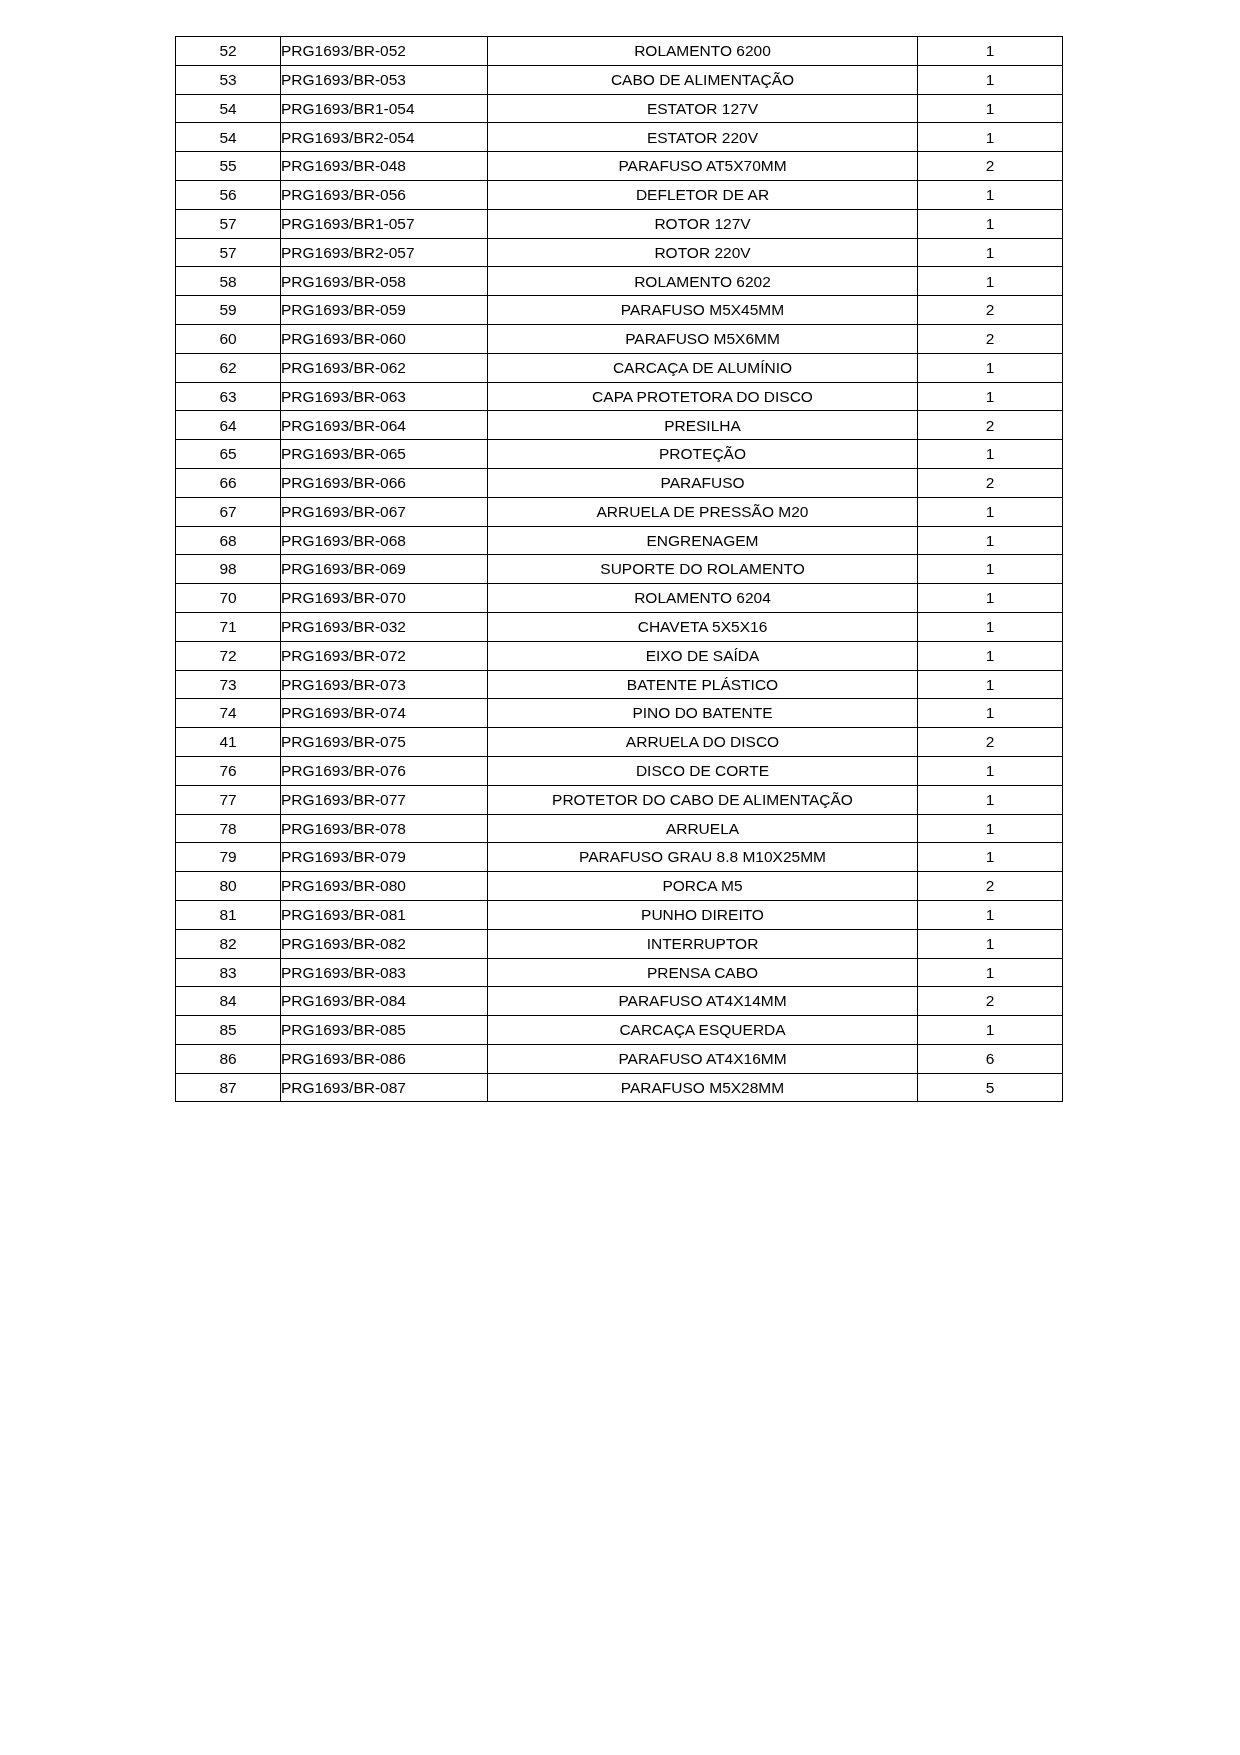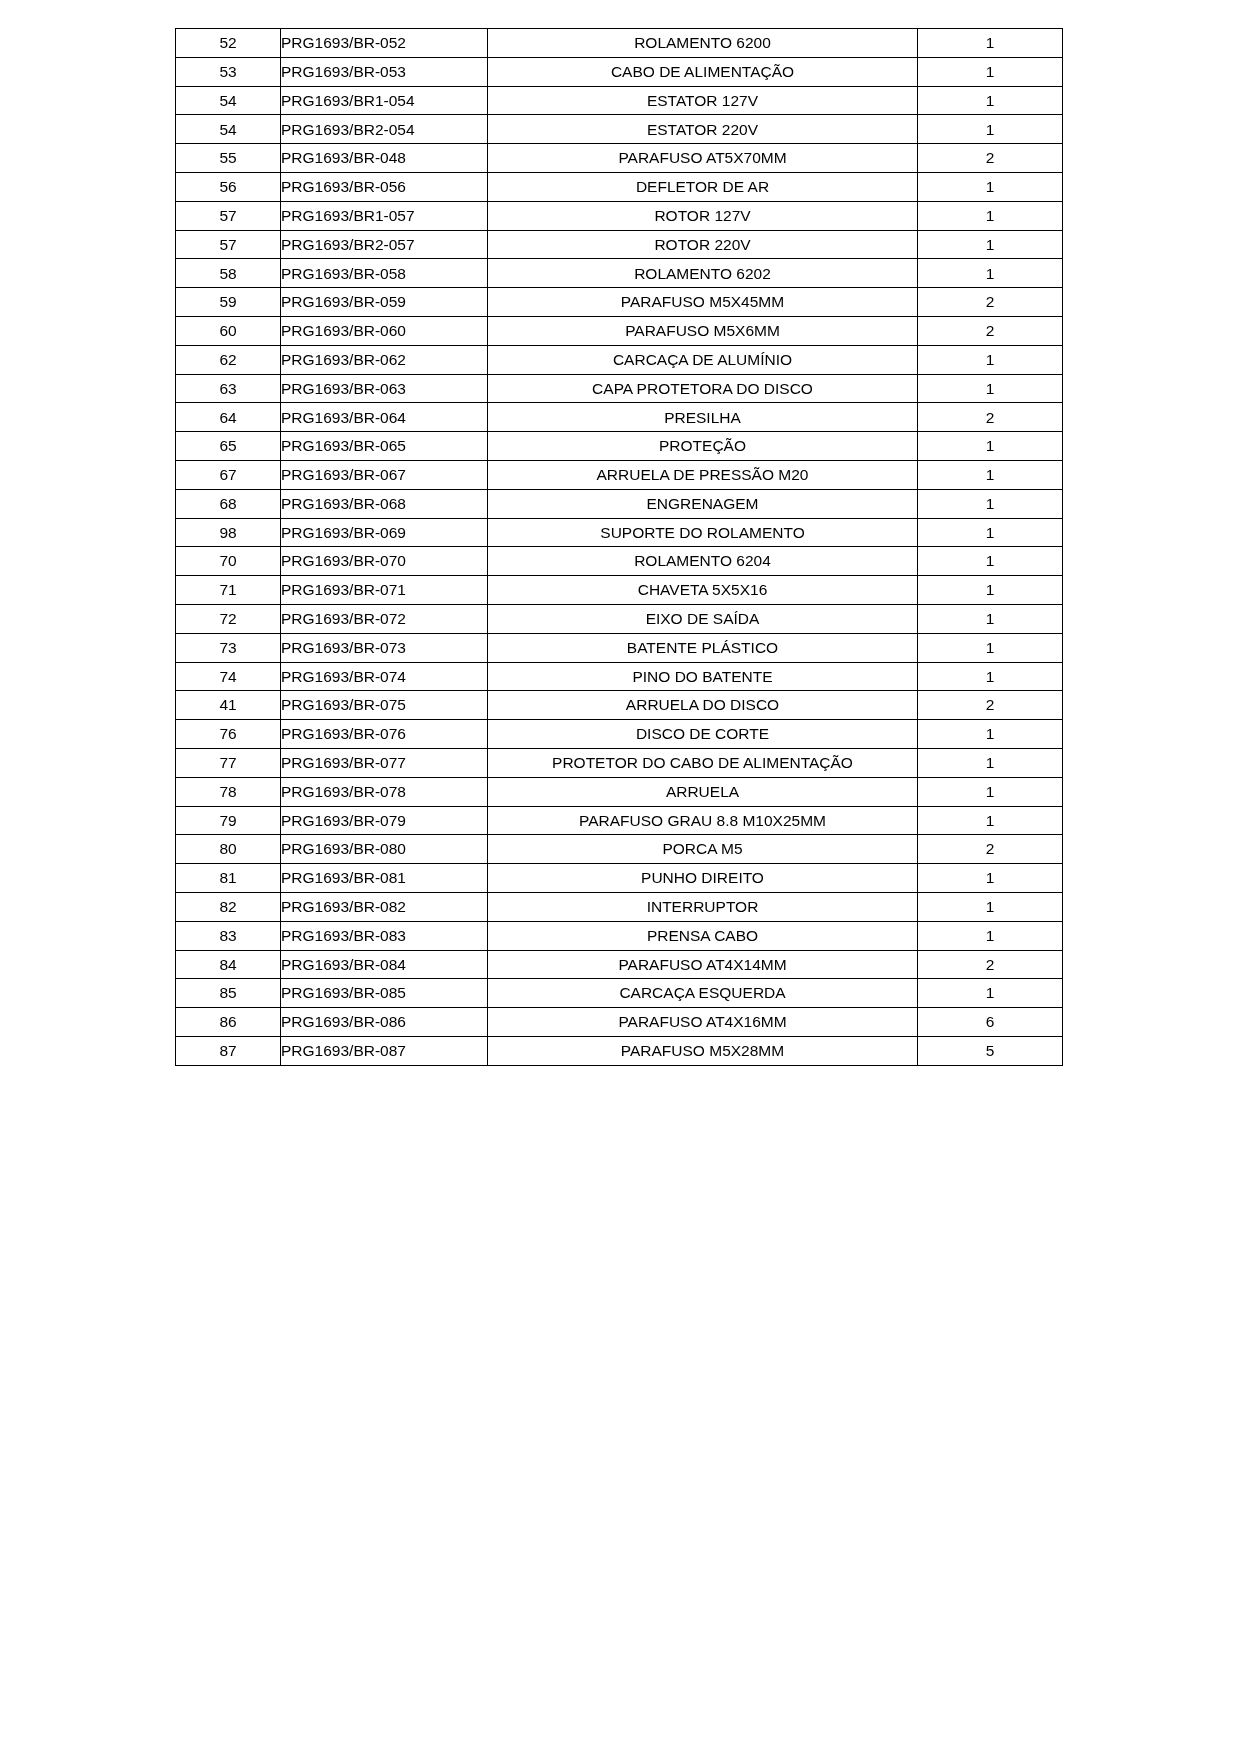--- a/index.html
+++ b/index.html
@@ -28,20 +28,21 @@
   table.parts td {
     border: 1px solid #000000;
     height: 27.8px;
     padding: 0;
     overflow: hidden;
     white-space: nowrap;
     line-height: 1;
   }
   table.parts {
     border: 1.5px solid #000000;
+    margin-top: 8px;
   }
   td.c-item { text-align: center; }
   td.c-code { text-align: left; }
   td.c-desc { text-align: center; padding-left: 9px; }
   td.c-qty  { text-align: center; }
 </style>
 </head>
 <body>
 
 <div class="page">
@@ -137,20 +138,26 @@
           <td class="c-desc">PRESILHA</td>
           <td class="c-qty">2</td>
         </tr>
         <tr>
           <td class="c-item">65</td>
           <td class="c-code">PRG1693/BR-065</td>
           <td class="c-desc">PROTEÇÃO</td>
           <td class="c-qty">1</td>
         </tr>
         <tr>
+          <td class="c-item">66</td>
+          <td class="c-code">PRG1693/BR-066</td>
+          <td class="c-desc">PARAFUSO</td>
+          <td class="c-qty">2</td>
+        </tr>
+        <tr>
           <td class="c-item">67</td>
           <td class="c-code">PRG1693/BR-067</td>
           <td class="c-desc">ARRUELA DE PRESSÃO M20</td>
           <td class="c-qty">1</td>
         </tr>
         <tr>
           <td class="c-item">68</td>
           <td class="c-code">PRG1693/BR-068</td>
           <td class="c-desc">ENGRENAGEM</td>
           <td class="c-qty">1</td>
@@ -162,21 +169,21 @@
           <td class="c-qty">1</td>
         </tr>
         <tr>
           <td class="c-item">70</td>
           <td class="c-code">PRG1693/BR-070</td>
           <td class="c-desc">ROLAMENTO 6204</td>
           <td class="c-qty">1</td>
         </tr>
         <tr>
           <td class="c-item">71</td>
-          <td class="c-code">PRG1693/BR-071</td>
+          <td class="c-code">PRG1693/BR-032</td>
           <td class="c-desc">CHAVETA 5X5X16</td>
           <td class="c-qty">1</td>
         </tr>
         <tr>
           <td class="c-item">72</td>
           <td class="c-code">PRG1693/BR-072</td>
           <td class="c-desc">EIXO DE SAÍDA</td>
           <td class="c-qty">1</td>
         </tr>
         <tr>

